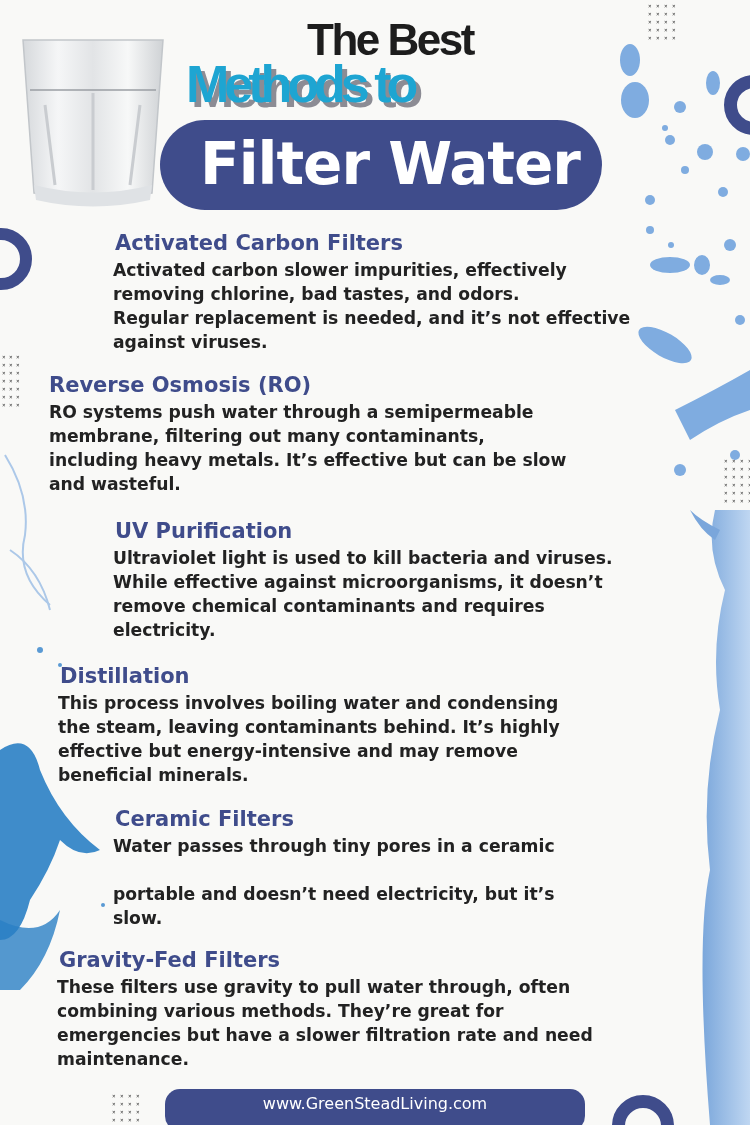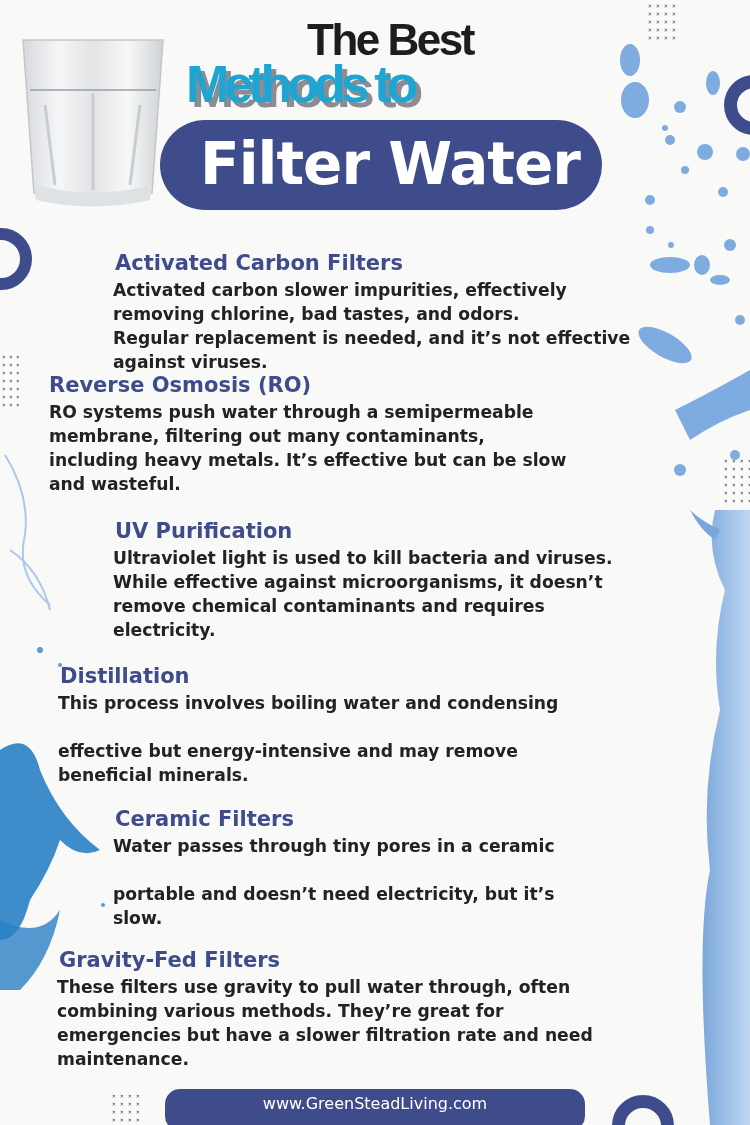--- a/index.html
+++ b/index.html
@@ -182,21 +182,21 @@
     <span>×</span>
     <span>×</span>
 </div>
 
 <div class="abs title-1">The Best</div>
 <div class="abs title-pill"></div>
 <div class="abs title-2">Methods to</div>
 <div class="abs title-3">Filter Water</div>
 
 <div class="abs section" style="left:113px;top:230px;">
-  <h2 style="margin-left:2px;margin-top:20px;">Activated Carbon Filters</h2>
+  <h2 style="margin-left:2px;">Activated Carbon Filters</h2>
   <p>
     <span>Activated carbon slower impurities, effectively</span><br>
     <span>removing chlorine, bad tastes, and odors.</span><br>
     <span>Regular replacement is needed, and it’s not effective</span><br>
     <span>against viruses.</span>
   </p>
 </div>
 
 <div class="abs section" style="left:49px;top:372px;">
   <h2>Reverse Osmosis (RO)</h2>
@@ -215,21 +215,21 @@
     <span>While effective against microorganisms, it doesn’t</span><br>
     <span>remove chemical contaminants and requires</span><br>
     <span>electricity.</span>
   </p>
 </div>
 
 <div class="abs section" style="left:58px;top:663px;">
   <h2 style="margin-left:2px;">Distillation</h2>
   <p>
     <span>This process involves boiling water and condensing</span><br>
-    <br>
+    <span>the steam, leaving contaminants behind. It’s highly</span><br>
     <span>effective but energy-intensive and may remove</span><br>
     <span>beneficial minerals.</span>
   </p>
 </div>
 
 <div class="abs section" style="left:113px;top:806px;">
   <h2 style="margin-left:2px;">Ceramic Filters</h2>
   <p>
     <span>Water passes through tiny pores in a ceramic</span><br>
     <br>

